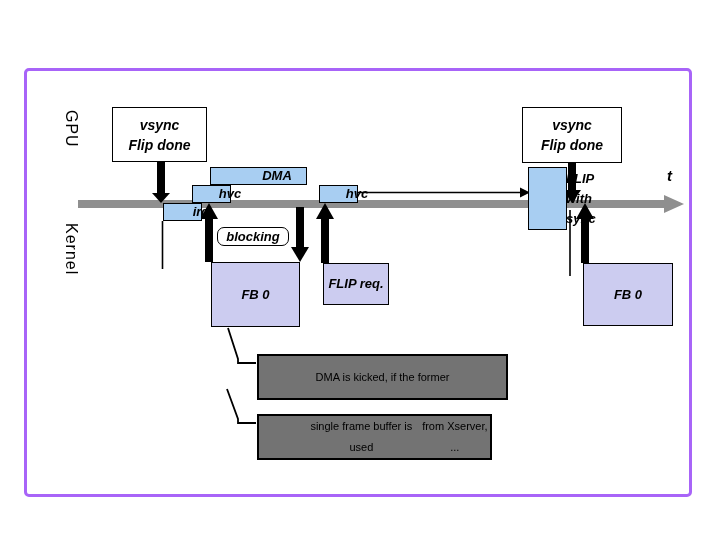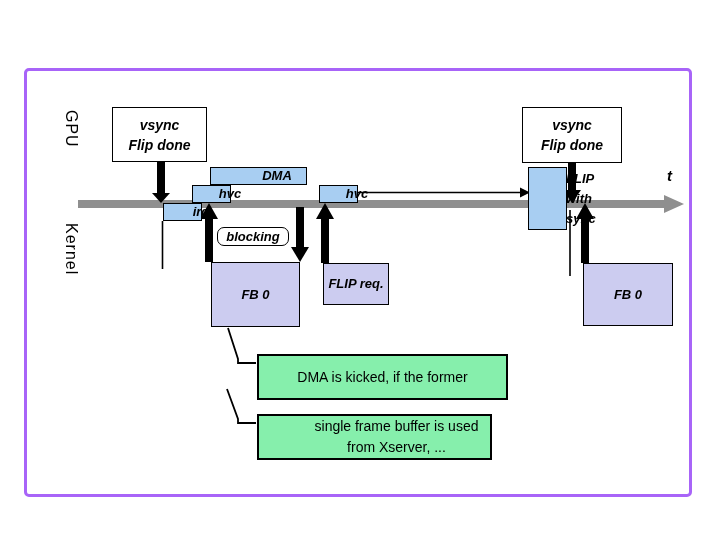--- a/index.html
+++ b/index.html
@@ -69,27 +69,26 @@
     justify-content: center;
     text-align: left;
     padding-left: 2px;
     font-size: 13px;
     line-height: 20px;
   }
   .callout {
     position: absolute;
     box-sizing: border-box;
     display: flex;
-    flex-direction: column;
     align-items: center;
     justify-content: center;
-    background: #86efac;
+    background: #737373;
     border: 2px solid #000;
     color: #000;
-    font-size: 14px;
+    font-size: 11px;
     line-height: 21px;
     text-align: center;
     z-index: 2;
     font-style: normal;
     font-weight: normal;
   }
   .vlabel {
     position: absolute;
     writing-mode: vertical-rl;
     font-size: 16px;

